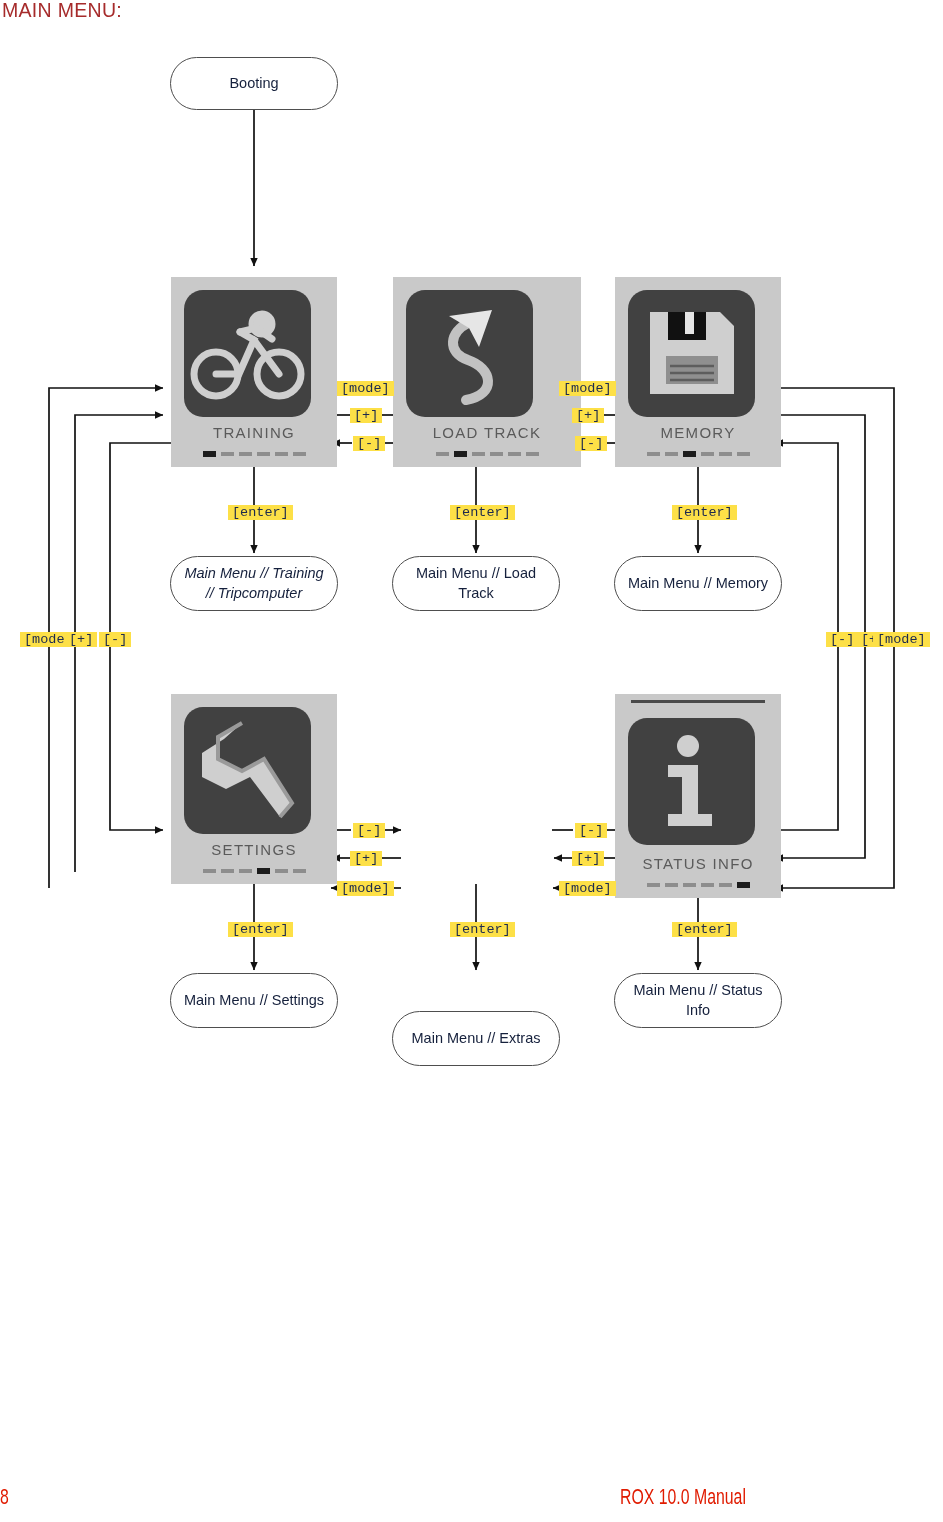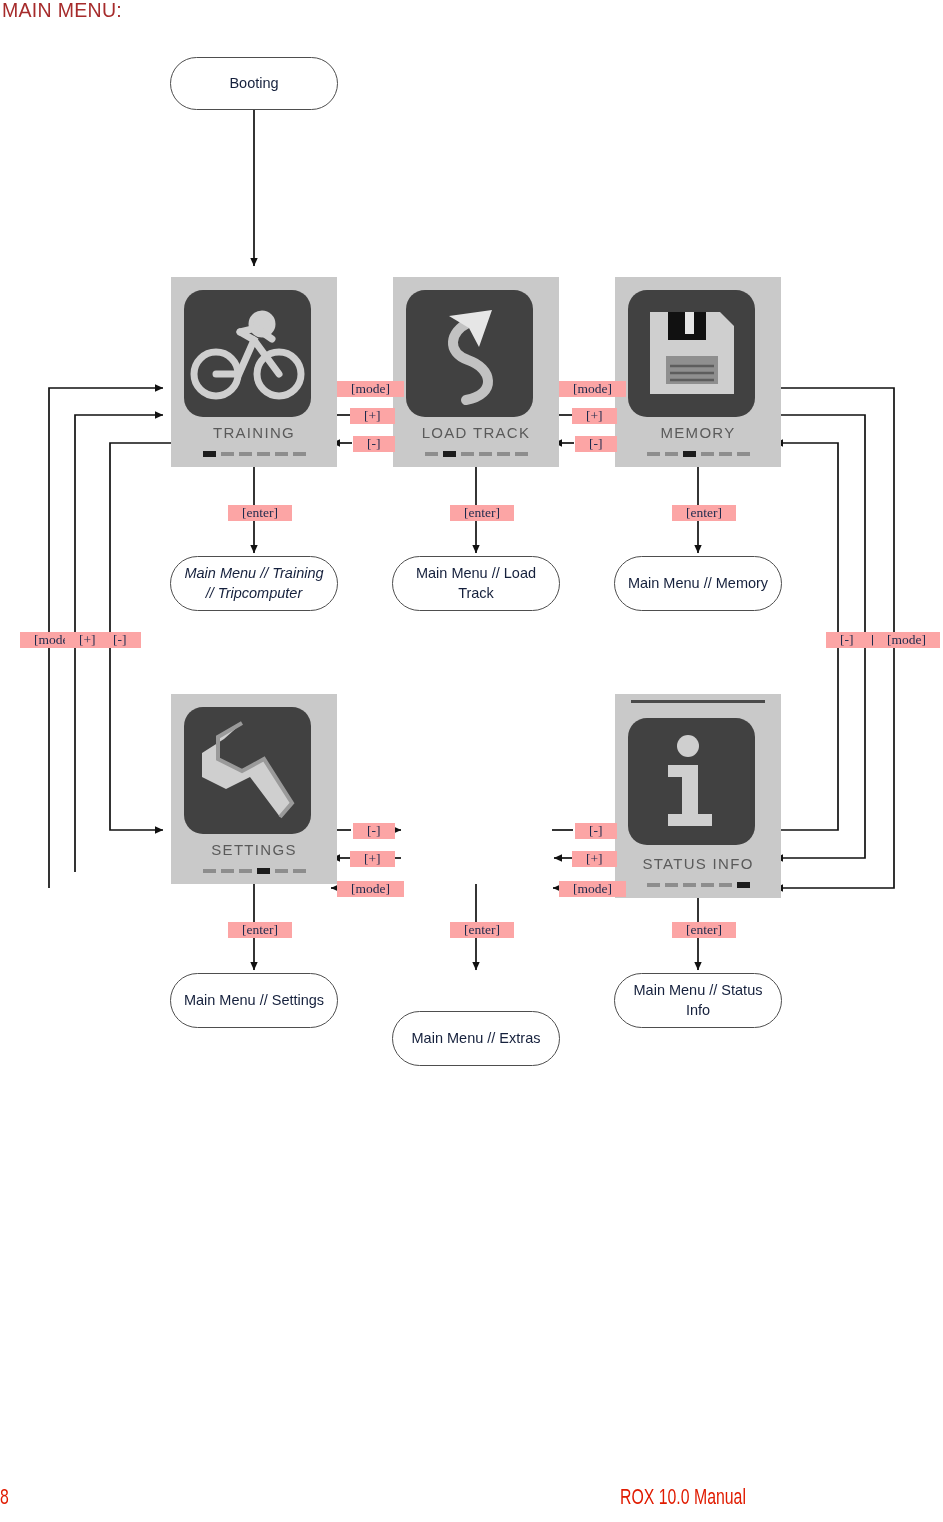--- a/index.html
+++ b/index.html
@@ -33,21 +33,21 @@
                 background:#4a4a4a;}
 
   
   .node{position:absolute;border:1.6px solid #4e4e4e;border-radius:34px;
         background:#ffffff;display:flex;align-items:center;justify-content:center;
         text-align:center;font-size:14.5px;color:#15203c;line-height:1.32;
         font-family:"Liberation Sans",sans-serif;box-sizing:border-box;padding:0 8px;}
 
   
   .klabel{position:absolute;font-size:13.5px;color:#1d2a4d;white-space:nowrap;
-          font-family:Liberation Serif, serif;background:#fca5a5;padding:0 14px;}
+          font-family:Liberation Mono, monospace;background:#fde047;padding:0 4px;}
 
   
   .footer{position:absolute;left:0;bottom:8px;width:943px;height:30px;}
   .footer span{position:absolute;color:#e01b00;font-size:22px;
                font-family:"Liberation Sans",sans-serif;
                transform:scaleX(.72);transform-origin:left center;white-space:nowrap;}
   .footer .pg{left:0px;top:0;}
   .footer .mid{left:620px;top:0;}
 </style>
 </head>
@@ -140,21 +140,21 @@
     <div class="pager">
       <i class="on"></i>
         <i></i>
         <i></i>
         <i></i>
         <i></i>
         <i></i>
     </div>
   </div>
 
-  <div class="tile" style="left:393px;top:277px;width:166px;height:190px;">
+  <div class="tile" style="left:393px;top:277px;width:188px;height:190px;">
     <div class="iconbox">
       <svg width="127" height="127" viewBox="0 0 127 127">
         <path d="M60,110 C92,104 86,78 62,70 C40,62 44,42 62,33" fill="none" stroke="#c2c2c2" stroke-width="10" stroke-linecap="round"></path>
         <path d="M43,26 L86,20 L73,57 L63,38 z" fill="#e6e6e6"></path>
       </svg>
     </div>
     <div class="tlabel">LOAD TRACK</div>
     <div class="pager">
       <i></i>
         <i class="on"></i>

